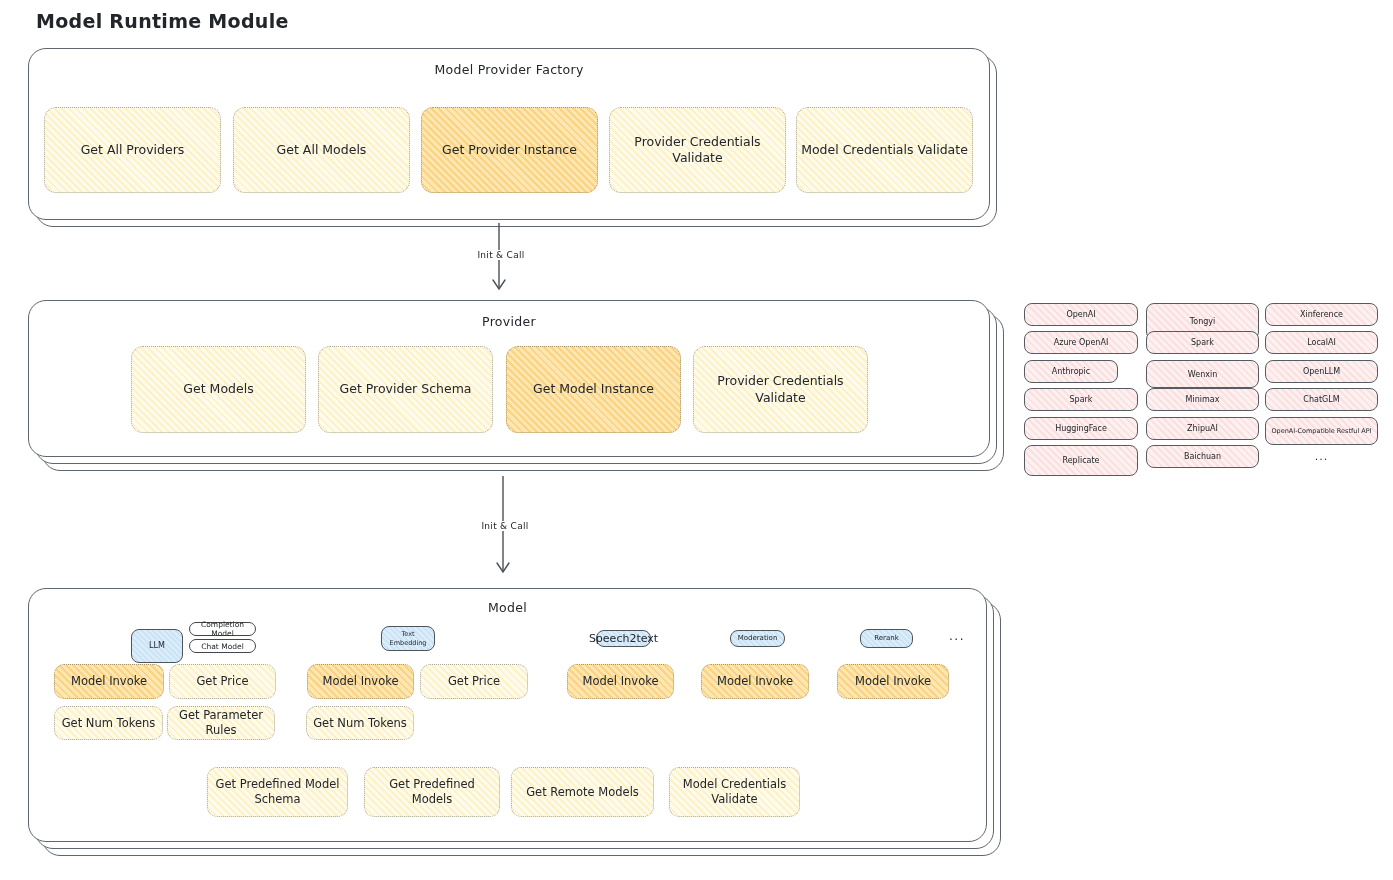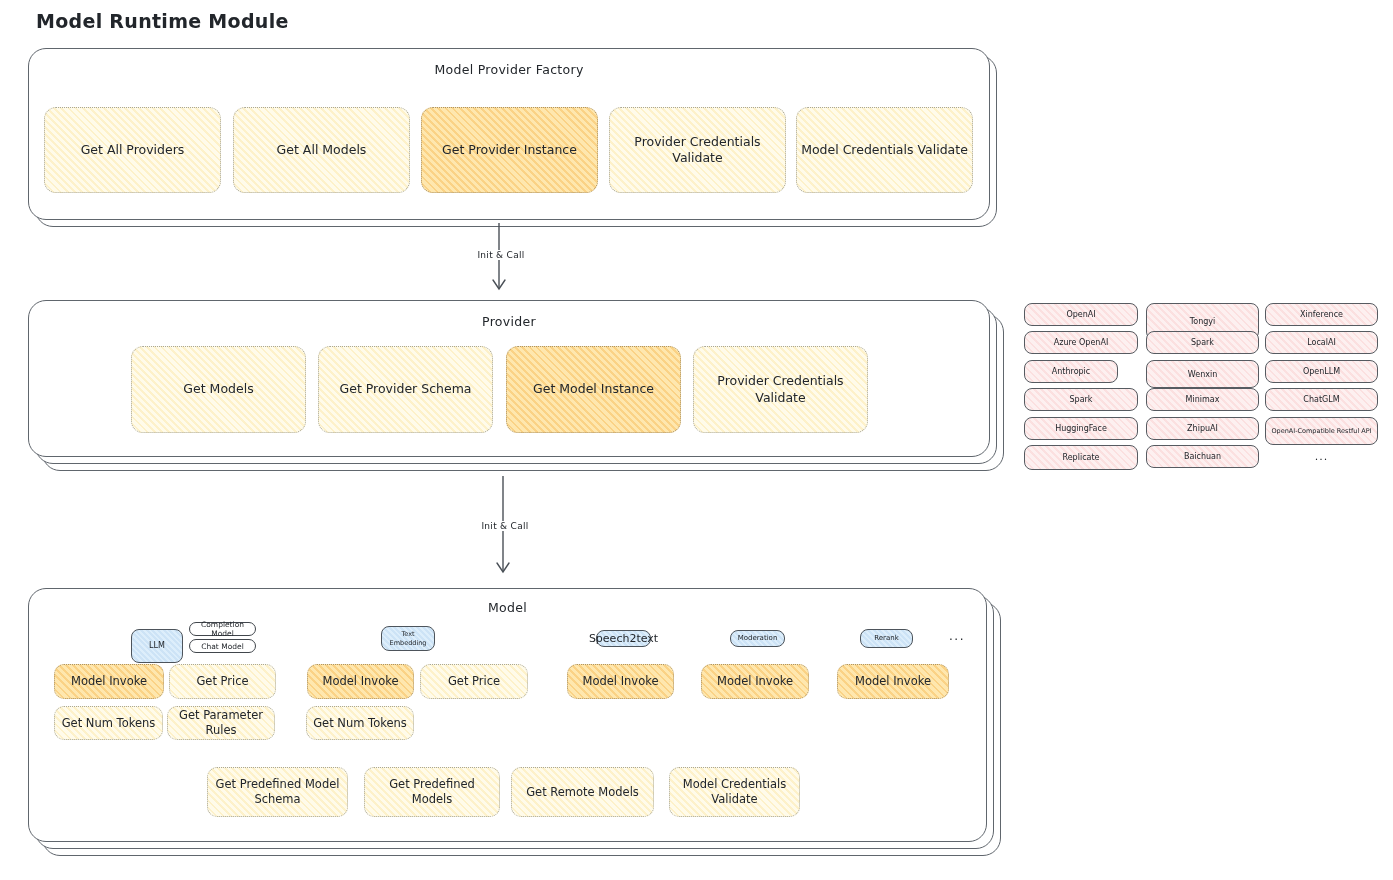--- a/index.html
+++ b/index.html
@@ -101,21 +101,21 @@
   <div class="ptag" style="left:1265px;top:360px;width:113px;height:23px">OpenLLM</div>
 
   <div class="ptag" style="left:1024px;top:388px;width:114px;height:23px">Spark</div>
   <div class="ptag" style="left:1146px;top:388px;width:113px;height:23px">Minimax</div>
   <div class="ptag" style="left:1265px;top:388px;width:113px;height:23px">ChatGLM</div>
 
   <div class="ptag" style="left:1024px;top:417px;width:114px;height:23px">HuggingFace</div>
   <div class="ptag" style="left:1146px;top:417px;width:113px;height:23px">ZhipuAI</div>
   <div class="ptag tiny" style="left:1265px;top:417px;width:113px;height:28px">OpenAI-Compatible Restful API</div>
 
-  <div class="ptag" style="left:1024px;top:445px;width:114px;height:25px">Replicate</div>
+  <div class="ptag" style="left:1024px;top:445px;width:114px;height:31px">Replicate</div>
   <div class="ptag" style="left:1146px;top:445px;width:113px;height:23px">Baichuan</div>
   <div class="grid-more" style="left:1265px;top:445px;width:113px;height:23px">...</div>
 
   <svg class="arrow" style="left:493px;top:476px" width="20" height="104" viewBox="0 0 20 104">
     <line x1="10" y1="0" x2="10" y2="95" stroke="#4a5057" stroke-width="1.4"></line>
     <polyline points="4,87 10,96 16,87" fill="none" stroke="#4a5057" stroke-width="1.4" stroke-linecap="round"></polyline>
   </svg>
   <div class="arrow-label" style="left:465px;top:521px;width:76px">Init &amp; Call</div>
 
   <div class="frame back" style="left:42px;top:602px;width:957px;height:252px"></div>

